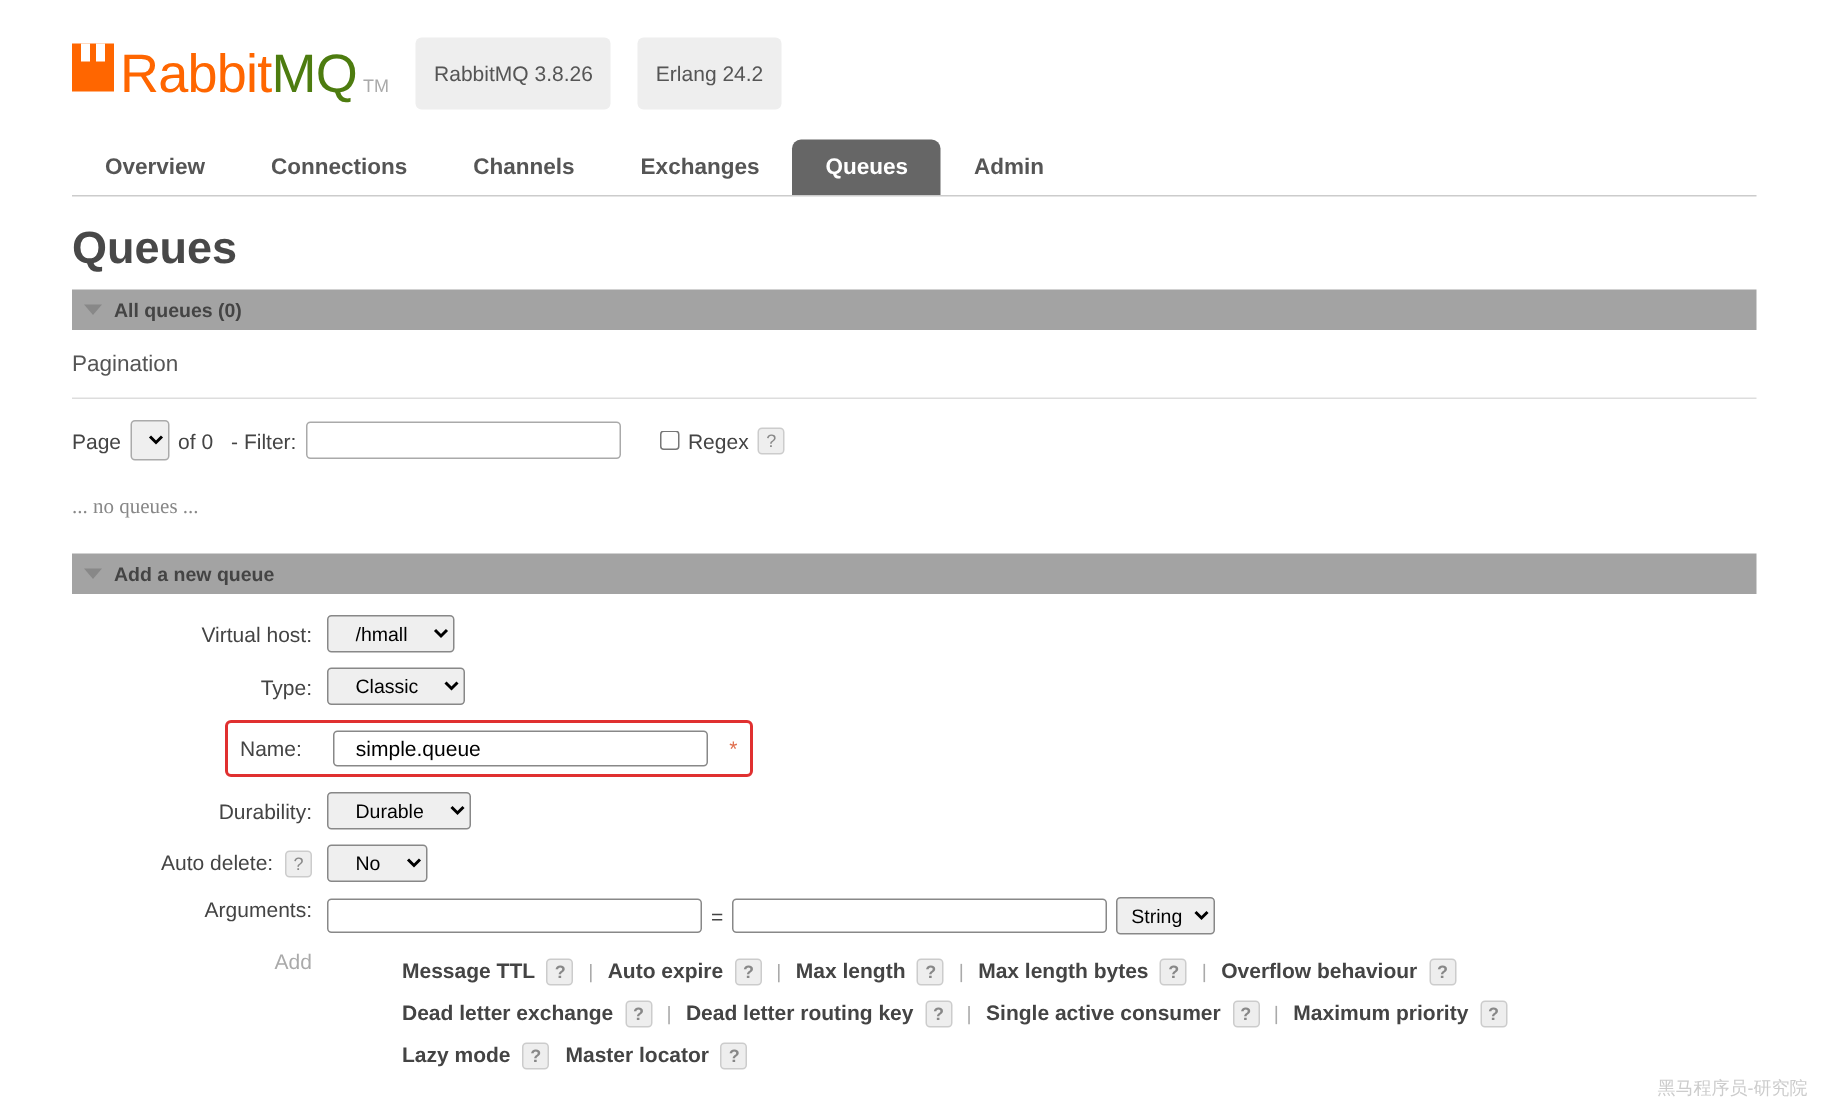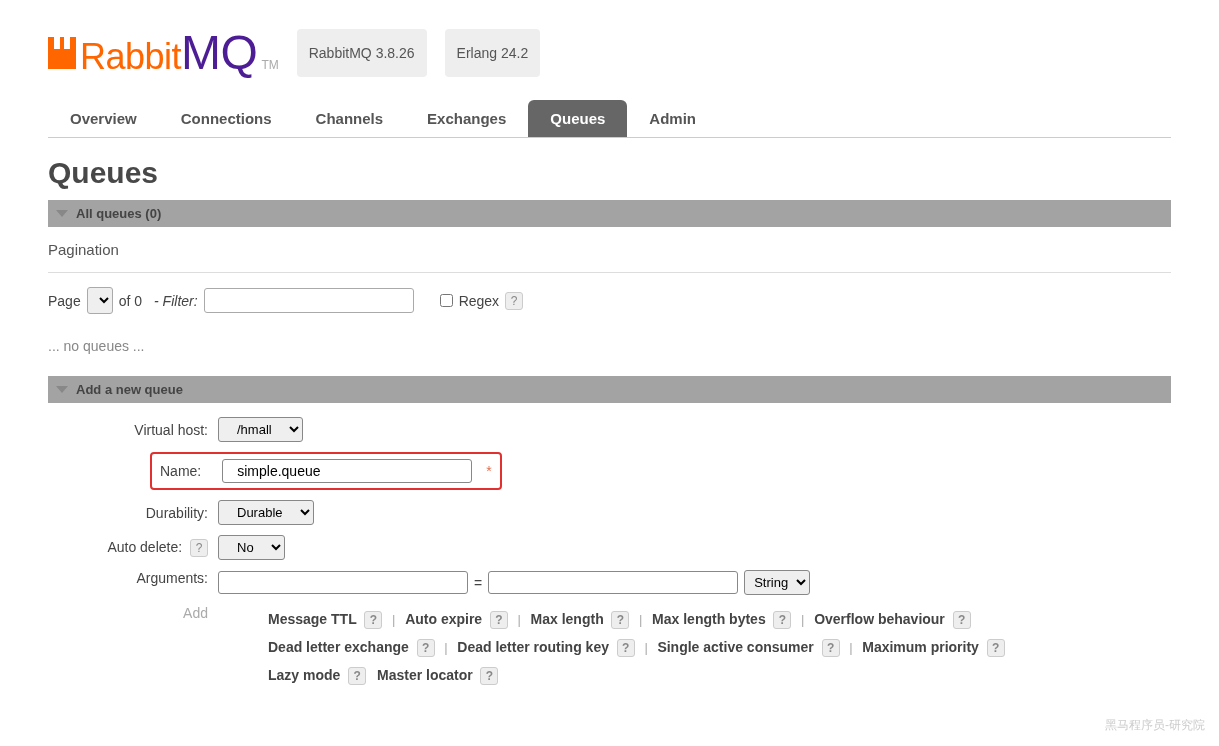--- a/index.html
+++ b/index.html
@@ -17,21 +17,21 @@
       width: 28px; height: 32px; background: #f60; margin-right: 4px;
       position: relative; display: inline-block;
     }
     .logo-icon::before,
     .logo-icon::after {
       content: ""; position: absolute; background: #fff; width: 6px; height: 12px; top: 0;
     }
     .logo-icon::before { left: 6px; }
     .logo-icon::after  { left: 16px; }
     .logo-text1 { color: #f60; font-size: 36px; font-weight: 400; letter-spacing: -0.5px; }
-    .logo-text2 { color: #4c1d95;  font-size: 48px; font-weight: 400; letter-spacing: -0.5px; }
+    .logo-text2 { color: #4d7c0f;  font-size: 36px; font-weight: 400; letter-spacing: -0.5px; }
     .logo-tm   { color: #aaa;  font-size: 12px; margin-left: 4px; }
     .badge {
       background: #eee; color: #555; padding: 16px 12px; border-radius: 4px;
       font-size: 14px;
     }
     .tabs { display: flex; border-bottom: 1px solid #ccc; margin-bottom: 18px; }
     .tab {
       padding: 10px 22px; font-size: 15px; font-weight: 700; color: #555;
       cursor: pointer; border-radius: 6px 6px 0 0;
     }
@@ -47,21 +47,21 @@
     }
     .pagination-label { font-size: 15px; color: #555; padding: 4px 0 14px 0; border-bottom: 1px solid #ddd; margin-bottom: 14px; }
     .pag-row { display: flex; align-items: center; gap: 6px; margin-bottom: 24px; font-size: 14px; }
     .pag-row select { border: 1px solid #aaa; border-radius: 3px; padding: 4px 2px; font-size: 13px; }
     .pag-row input[type="text"] { border: 1px solid #aaa; border-radius: 3px; padding: 4px; width: 210px; font-size: 13px; }
     .help {
       display: inline-block; background: #eee; color: #888; border: 1px solid #ccc;
       border-radius: 3px; width: 18px; height: 18px; text-align: center; line-height: 16px;
       font-size: 12px; cursor: pointer;
     }
-    .no-queues { color: #888; font-family: Liberation Sans, sans-serif; font-size: 14px; margin: 12px 0 22px 0; }
+    .no-queues { color: #888; font-family: Liberation Serif, serif; font-size: 14px; margin: 12px 0 22px 0; }
     .form-row { display: flex; align-items: center; margin-bottom: 10px; }
     .form-label { width: 170px; text-align: right; padding-right: 10px; font-size: 14px; color: #444; }
     .form-row select,
     .form-row input[type="text"] {
       border: 1px solid #888; border-radius: 3px; padding: 3px 14px; font-size: 13px;
       font-family: inherit; background: #efefef;
     }
     .form-row input[type="text"] { background: #fff; }
     .name-wrap {
       display: inline-flex; align-items: center; border: 2px solid #e03030;
@@ -110,21 +110,21 @@
   <span class="chev"></span>
   <span>All queues (0)</span>
 </div>
 
 <div class="pagination-label">Pagination</div>
 
 <div class="pag-row">
   <span>Page</span>
   <select><option></option></select>
   <span>of 0</span>
-  <span style="margin-left:6px;font-style:italic;">- Filter:</span>
+  <span style="margin-left:6px;">- Filter:</span>
   <input type="text" style="">
   <span style="width:14px"></span>
   <input type="checkbox" style="">
   <span>Regex</span>
   <span class="help">?</span>
 </div>
 
 <div class="no-queues">... no queues ...</div>
 
 <div class="section-head">
@@ -132,20 +132,24 @@
   <span>Add a new queue</span>
 </div>
 
 <div style="margin-top:14px;">
 
   <div class="form-row">
     <div class="form-label">Virtual host:</div>
     <select><option>/hmall</option></select>
   </div>
 
+  <div class="form-row">
+    <div class="form-label">Type:</div>
+    <select><option>Classic</option></select>
+  </div>
 
   <div class="form-row">
     <div style="width:102px"></div>
     <div class="name-wrap">
       <span class="form-label">Name:</span>
       <input class="name-input" type="text" value="simple.queue" style="">
       <span class="req">*</span>
     </div>
   </div>
 

